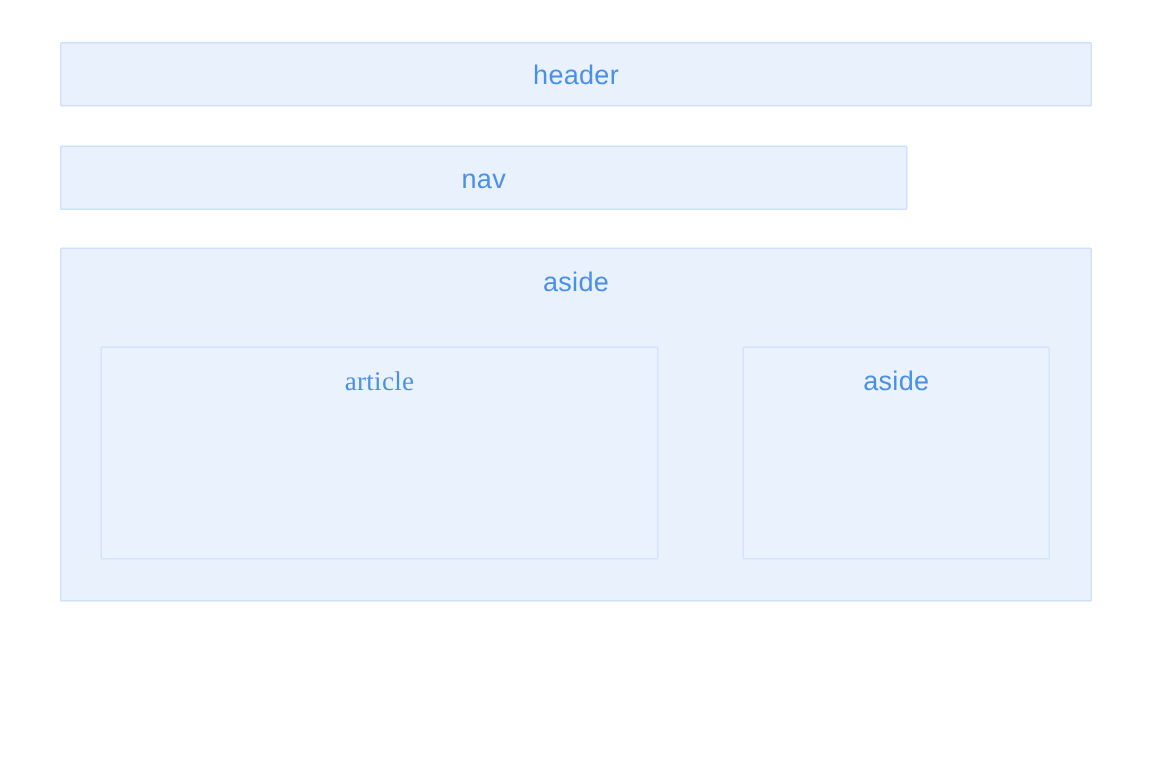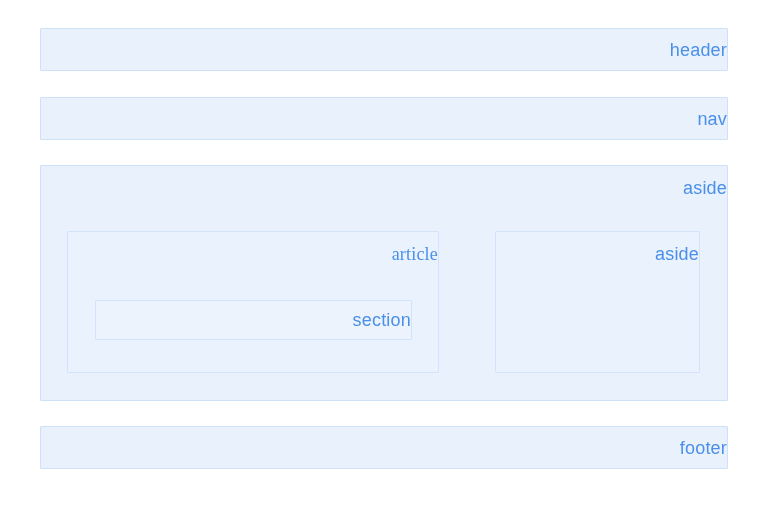--- a/index.html
+++ b/index.html
@@ -23,21 +23,21 @@
   }
 
   
   .box {
     position: absolute;
     box-sizing: border-box;
     background: #e9f1fd;
     border: 1px solid #cfe1fa;
     border-radius: 1px;
     display: flex;
-    justify-content: flex-end;
+    justify-content: center;
   }
 
   .box > .box-label {
     color: #4a90e8;
     font-size: 18px;
     line-height: 1;
     font-weight: 400;
     letter-spacing: 0.2px;
     white-space: nowrap;
     user-select: none;
@@ -48,21 +48,21 @@
     left: 40px;
     top: 28px;
     width: 688px;
     height: 43px;
     align-items: center;
   }
 
   .region-nav {
     left: 40px;
     top: 97px;
-    width: 688px;
+    width: 565px;
     height: 43px;
     align-items: center;
   }
 
   .region-main {
     left: 40px;
     top: 165px;
     width: 688px;
     height: 236px;
     align-items: flex-start;
@@ -131,25 +131,19 @@
   </div>
 
   <div class="box region-main">
     <span class="box-label">aside</span>
   </div>
 
   <div class="box region-article">
     <span class="box-label">article</span>
   </div>
 
-  <div class="box region-section">
-    <span class="box-label">section</span>
-  </div>
 
   <div class="box region-aside">
     <span class="box-label">aside</span>
   </div>
 
-  <div class="box region-footer">
-    <span class="box-label">footer</span>
-  </div>
 
 </div>
 
 </body></html>

